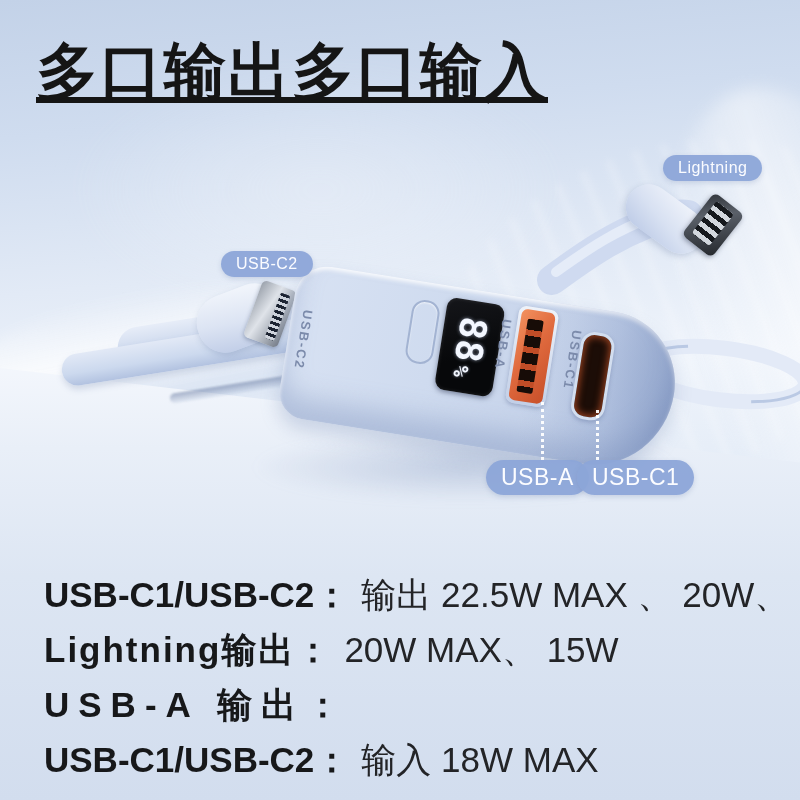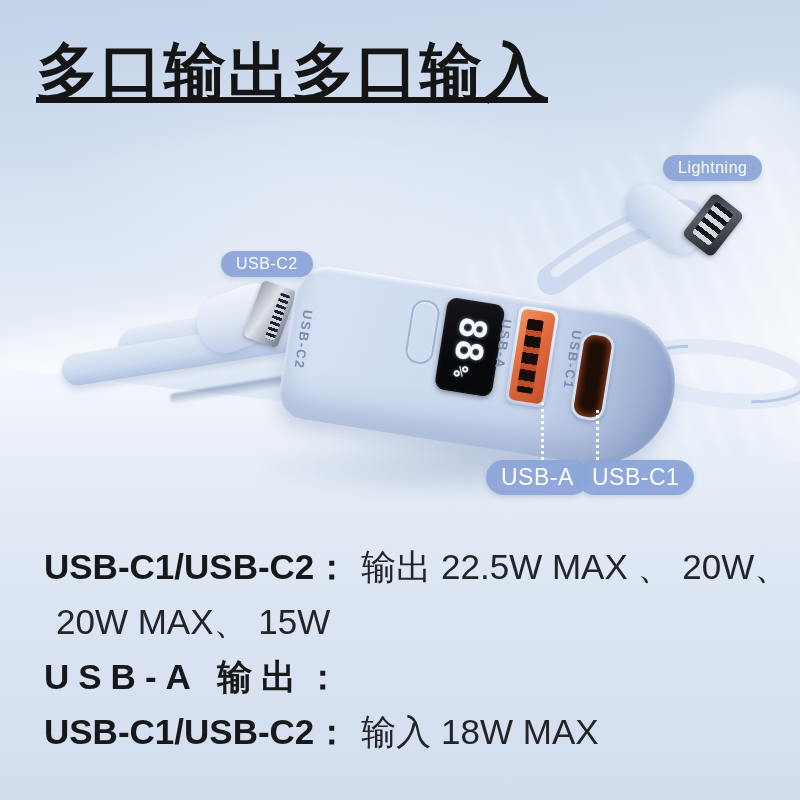--- a/index.html
+++ b/index.html
@@ -102,21 +102,21 @@
   .badge{position:absolute;display:inline-block;padding:4px 15px;border-radius:18px;
     background:rgba(140,165,216,.95);color:#fbfcff;font-size:16px;font-weight:500;
     letter-spacing:.5px;box-shadow:0 2px 5px rgba(110,130,175,.25);}
   .badge-lightning{left:663px;top:155px;}
   .badge-c2{left:221px;top:251px;}
   .badge-a{left:486px;top:460px;font-size:23px;}
   .badge-c1{left:577px;top:460px;font-size:23px;}
   
   .title{position:absolute;left:36px;top:30px;font-size:62px;font-weight:900;color:#151515;
     letter-spacing:2px;white-space:nowrap;text-decoration:underline;}
-  .specs{position:absolute;left:44px;top:540px;width:730px;}
+  .specs{position:absolute;left:44px;top:568px;width:730px;}
   .spec-row{height:55px;display:flex;align-items:center;white-space:nowrap;}
   .spec-label{font-size:35px;font-weight:700;color:#17181a;}
   .spec-label.spaced{letter-spacing:9px;}
   .spec-label.latin-spaced{letter-spacing:2px;}
   .spec-value{font-size:35px;font-weight:400;color:#232427;margin-left:12px;}
 </style>
 </head>
 <body>
 
 <div class="canvas">
@@ -177,20 +177,21 @@
   <div class="badge badge-c1">USB-C1</div>
 
   <div class="title">多口输出多口输入</div>
 
   <div class="specs">
     <div class="spec-row">
       <span class="spec-label">USB-C1/USB-C2：</span>
       <span class="spec-value">输出 22.5W MAX 、 20W、 15W</span>
     </div>
     <div class="spec-row">
+      <span class="spec-label latin-spaced">Lightning输出：</span>
       <span class="spec-value">20W MAX、 15W</span>
     </div>
     <div class="spec-row">
       <span class="spec-label spaced">USB-A 输出：</span>
     </div>
     <div class="spec-row">
       <span class="spec-label">USB-C1/USB-C2：</span>
       <span class="spec-value">输入 18W MAX</span>
     </div>
   </div>

